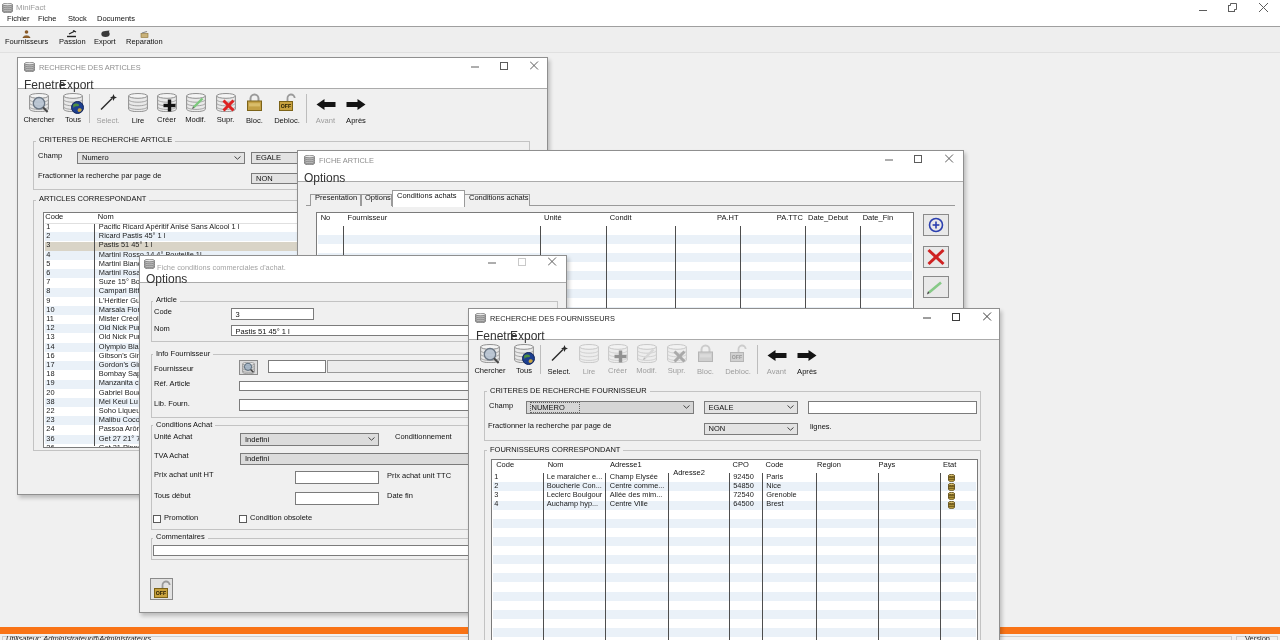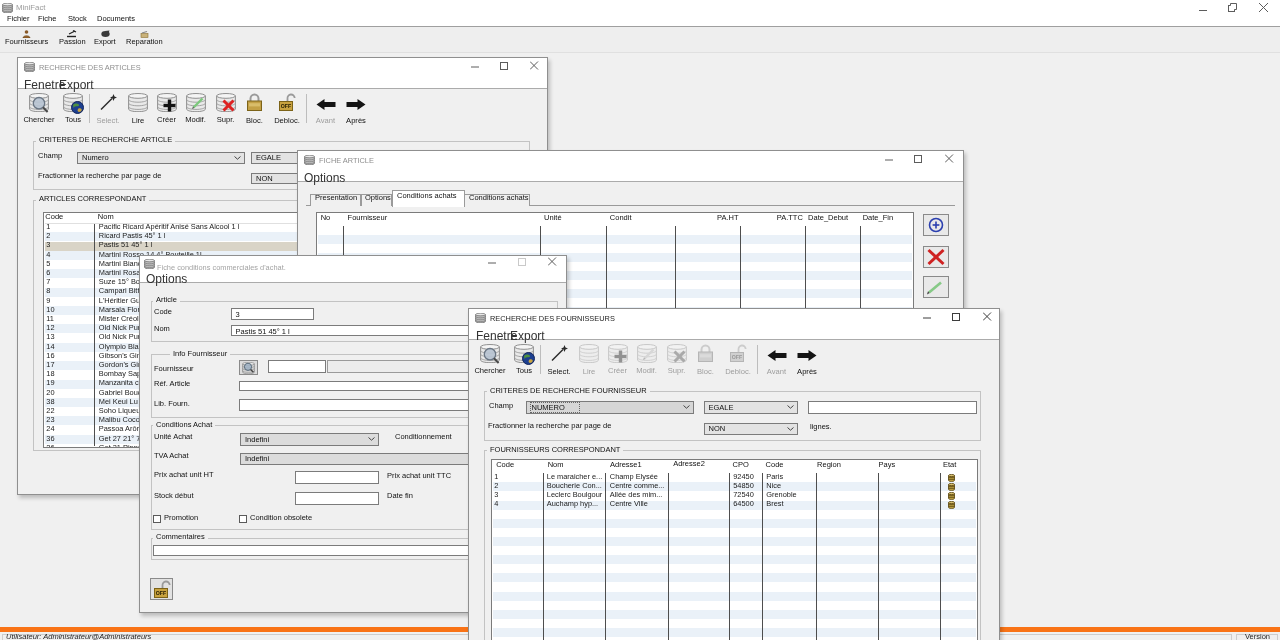--- a/index.html
+++ b/index.html
@@ -93,21 +93,21 @@
       <path d="M4 1 L8.5 0.5 L7.5 3 Z" fill="#3a3a3a"></path>
     </svg>
   </div>
 <div class="abs" id="ic-rep" style="left:140px;top:30px">
     <svg width="9" height="8">
       <rect x="1" y="3.5" width="7" height="4" fill="#c9b27a" stroke="#8a7030" stroke-width="0.6"></rect>
       <path d="M2 3 L7 1.5" stroke="#888" stroke-width="1.2"></path>
     </svg>
   </div>
 
-<div class="abs" style="left:0;top:627px;width:1280px;height:13px;background:#f0f0f0;border-top:5px solid #f97316;z-index:3">
+<div class="abs" style="left:0;top:627px;width:1280px;height:13px;background:#f0f0f0;border-top:7px solid #f97316;z-index:3">
   <div class="abs" style="left:2px;top:2px;width:1230px;height:9.5px;border:1px solid #cdcdcd"></div>
   <div class="abs" style="left:1236px;top:2px;width:42px;height:9.5px;border:1px solid #cdcdcd"></div>
   <div class="lbl" style="left:6px;top:3.5px;font-style:italic;color:#222">Utilisateur: Administrateur@Administrateurs</div>
   <div class="lbl" style="left:1245px;top:3.5px;color:#222">Version</div>
 </div>
 
 <div class="win" id="w-art" style="left:17px;top:57px;width:531px;height:438px;z-index:1">
   <div class="wt"></div>
   <div class="wicon" id="wi-art">
       <svg width="11" height="10" viewBox="0 0 20 19">
@@ -483,21 +483,21 @@
   <div class="lbl" style="left:14px;top:54.5px">Code</div>
   <div class="inp" style="left:90.5px;top:51.5px;width:83px;height:12px">
       <span class="lbl" style="left:4px;top:5px">3</span>
     </div>
   <div class="lbl" style="left:14px;top:71.5px">Nom</div>
   <div class="inp" style="left:90.5px;top:68.5px;width:330px;height:11px">
       <span class="lbl" style="left:4px;top:4.5px">Pastis 51 45° 1 l</span>
     </div>
 
   <div class="gb" style="left:10.5px;top:98px;width:407px;height:64px"></div>
-  <div class="gbl" style="left:30px;top:94.5px">Info Fournisseur</div>
+  <div class="gbl" style="left:13px;top:94.5px">Info Fournisseur</div>
   <div class="lbl" style="left:14px;top:111.5px">Fournisseur</div>
   <div class="abs" id="btn-search" style="left:99px;top:103.5px;width:19px;height:15px;background:#dcdcdc;border:1px solid #8a8a8a">
       <span style="position:absolute;left:2px;top:1px">
         <svg width="13" height="12" viewBox="0 0 20 19">
           <path d="M0.6 2.9 V16 c0 1.5 4.2 2.7 9.4 2.7 s9.4-1.2 9.4-2.7 V2.9" fill="#d5d5d5" stroke="#777" stroke-width="0.9"></path>
           <path d="M0.6 6.5 c0 1.5 4.2 2.7 9.4 2.7 s9.4-1.2 9.4-2.7" fill="none" stroke="#888" stroke-width="0.9"></path>
           <path d="M0.6 10.1 c0 1.5 4.2 2.7 9.4 2.7 s9.4-1.2 9.4-2.7" fill="none" stroke="#888" stroke-width="0.9"></path>
           <path d="M0.6 13.7 c0 1.5 4.2 2.7 9.4 2.7 s9.4-1.2 9.4-2.7" fill="none" stroke="#888" stroke-width="0.9"></path>
           <ellipse cx="10" cy="2.9" rx="9.4" ry="2.4" fill="#eee" stroke="#777" stroke-width="0.9"></ellipse>
         </svg>
@@ -521,21 +521,21 @@
   <div class="lbl" style="left:14px;top:179px">Unité Achat</div>
   <div class="cmb" style="left:100px;top:176.5px;width:139px;height:13px;background:#dcdcdc;line-height:11px">Indefini<svg class="chev" viewBox="0 0 7 4">
         <path d="M0.5 0.5 L3.5 3.2 L6.5 0.5" fill="none" stroke="#444"></path>
       </svg></div>
   <div class="lbl" style="left:255px;top:179px">Conditionnement</div>
   <div class="lbl" style="left:14px;top:198.5px">TVA Achat</div>
   <div class="cmb" style="left:100px;top:196.5px;width:320px;height:12px;background:#dcdcdc;line-height:10px">Indefini</div>
   <div class="lbl" style="left:14px;top:217.5px">Prix achat unit HT</div>
   <div class="inp" style="left:155px;top:215px;width:84px;height:13px"></div>
   <div class="lbl" style="left:247px;top:218px">Prix achat unit TTC</div>
-  <div class="lbl" style="left:14px;top:238px">Stock début</div>
+  <div class="lbl" style="left:14px;top:238px">Tous début</div>
   <div class="inp" style="left:155px;top:235.5px;width:84px;height:13px"></div>
   <div class="lbl" style="left:247px;top:238.5px">Date fin</div>
   <div class="ck" style="left:13px;top:259px"></div>
   <div class="lbl" style="left:24px;top:260px">Promotion</div>
   <div class="ck" style="left:98.5px;top:259px"></div>
   <div class="lbl" style="left:110px;top:260px">Condition obsolete</div>
 
   <div class="gb" style="left:10.5px;top:281.5px;width:407px;height:22.5px"></div>
   <div class="gbl" style="left:13px;top:278px">Commentaires</div>
   <div class="inp" style="left:12.5px;top:288.5px;width:402px;height:11px"></div>
@@ -691,21 +691,21 @@
         <path d="M0.5 0.5 L3.5 3.2 L6.5 0.5" fill="none" stroke="#444"></path>
       </svg></div>
   <div class="lbl" style="left:341px;top:116.5px">lignes.</div>
 
   <div class="gb" style="left:15px;top:141px;width:497px;height:300px"></div>
   <div class="gbl" style="left:18px;top:137.5px">FOURNISSEURS CORRESPONDANT</div>
   <div class="lst" id="folist" style="left:21.5px;top:150px;width:487px;height:250px">
       <div class="lh" style="left:4.7px;top:3px">Code</div>
       <div class="lh" style="left:56.2px;top:3px">Nom</div>
       <div class="lh" style="left:118.5px;top:3px">Adresse1</div>
-      <div class="lh" style="left:181.7px;top:2px">Adresse2</div>
+      <div class="lh" style="left:181.7px;top:11px">Adresse2</div>
       <div class="lh" style="left:241px;top:3px">CPO</div>
       <div class="lh" style="left:274.1px;top:3px">Code</div>
       <div class="lh" style="left:325.6px;top:3px">Region</div>
       <div class="lh" style="left:387.1px;top:3px">Pays</div>
       <div class="lh" style="left:451.5px;top:3px">Etat</div>
       <div class="row" style="top:13.3px">
         <span class="rt" style="left:1.8px">1</span>
         <span class="rt" style="left:54.3px">Le maraicher e...</span>
         <span class="rt" style="left:117.3px">Champ Elysée</span>
         <span class="rt" style="left:240.7px">92450</span>

